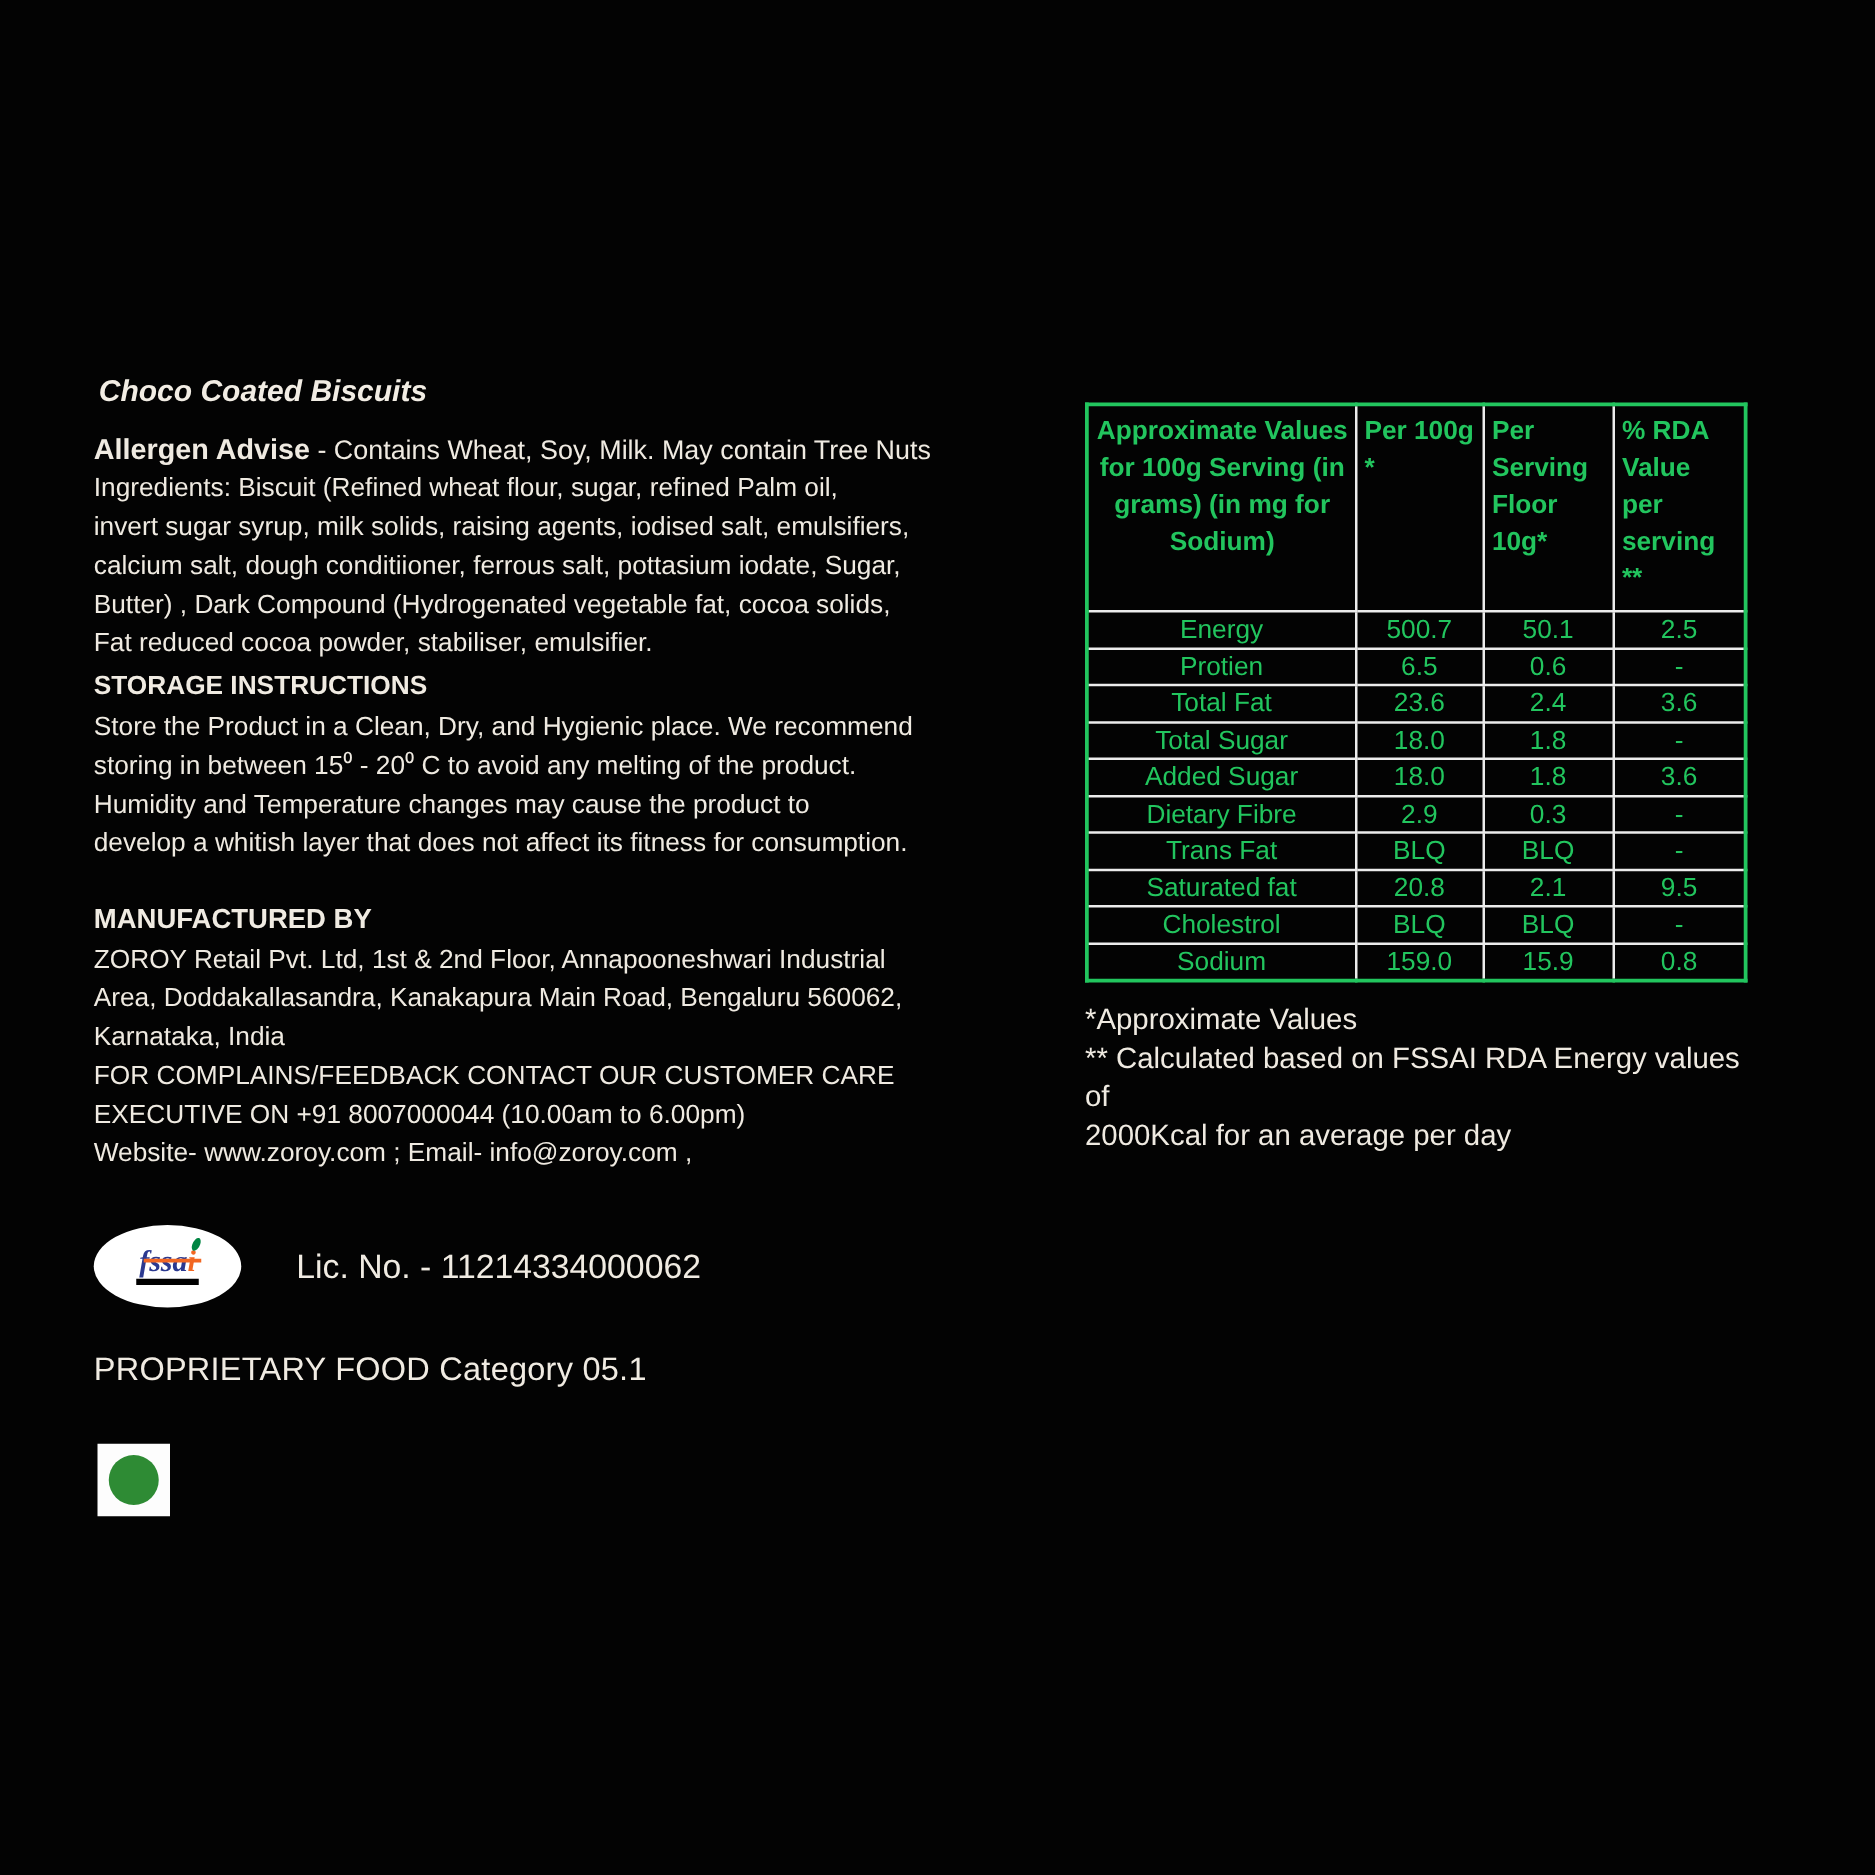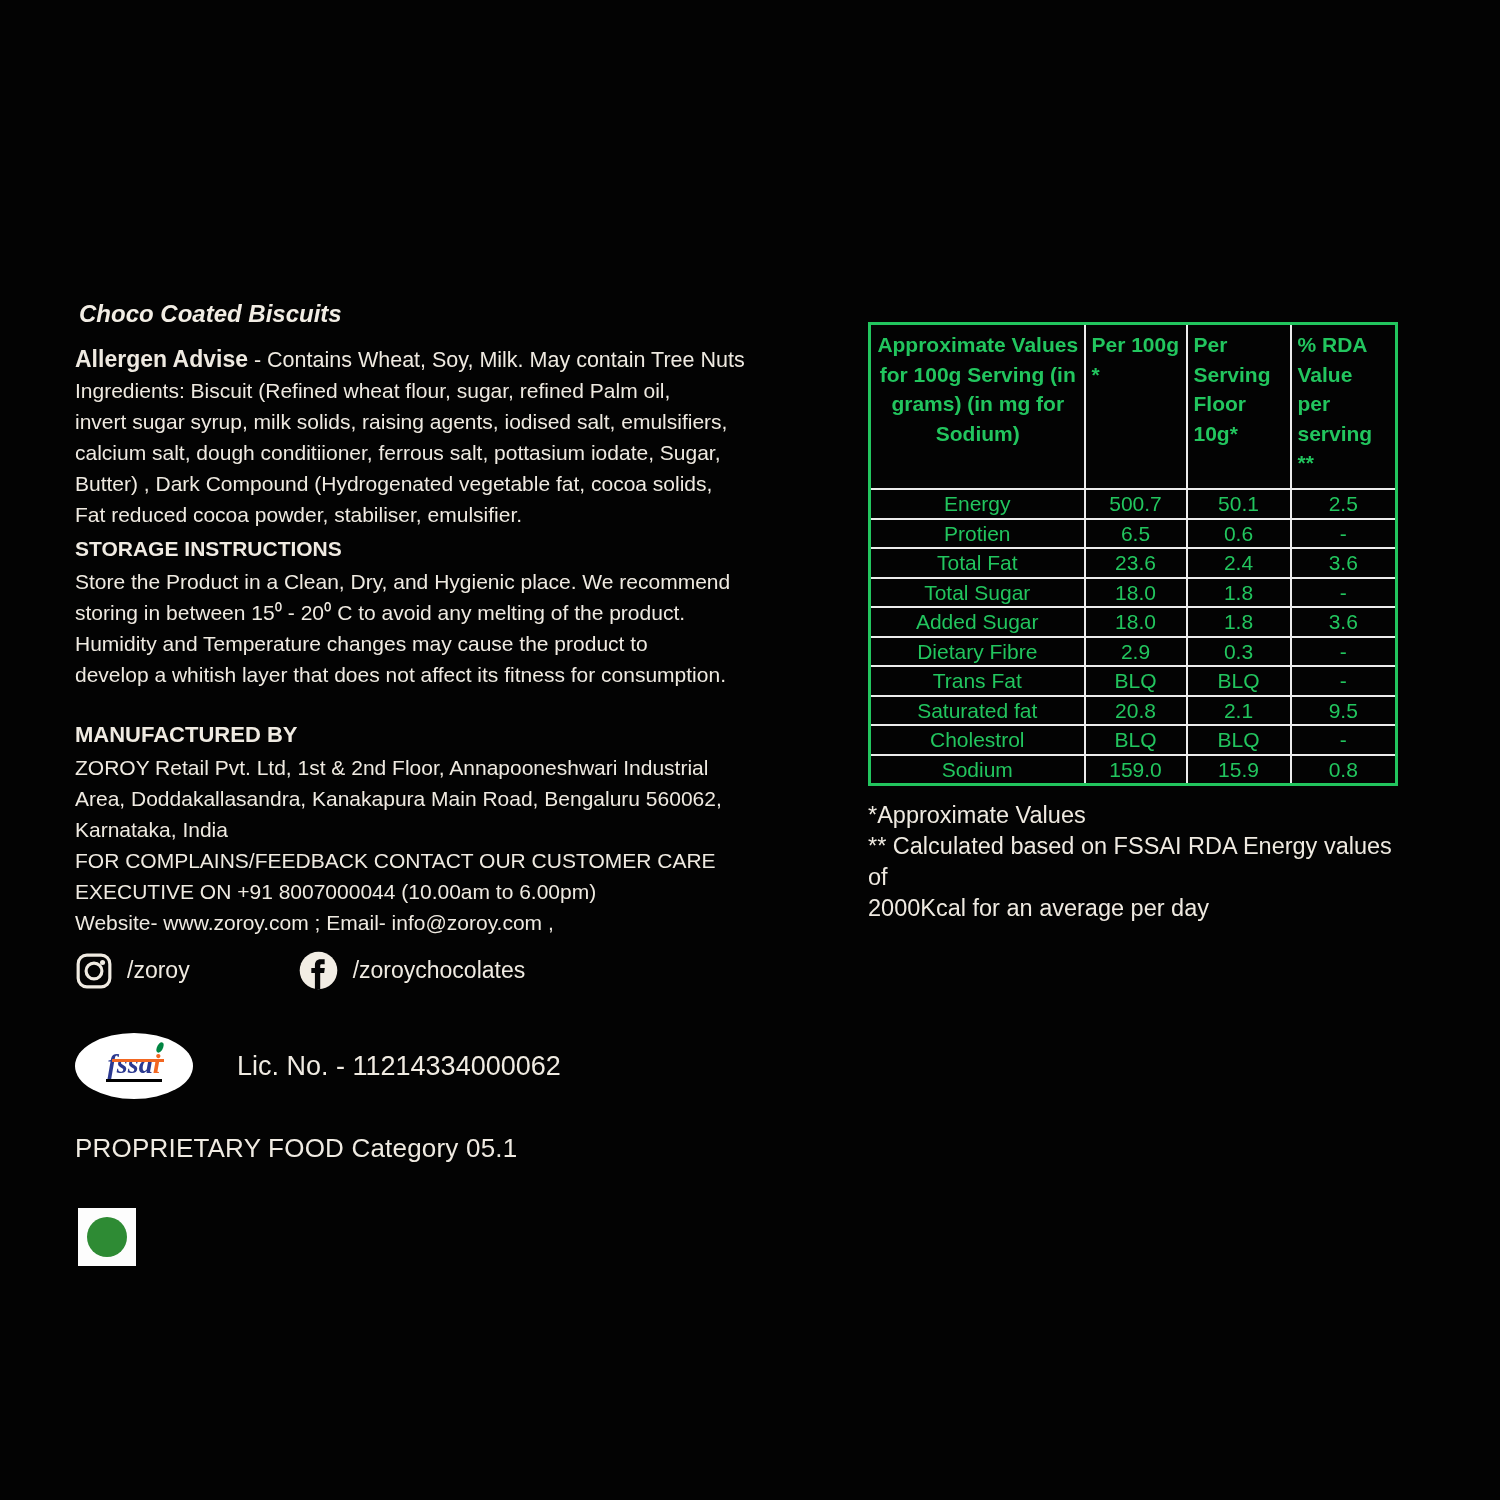--- a/index.html
+++ b/index.html
@@ -38,23 +38,23 @@
   .fssai-row{
     display:flex;align-items:center;margin-top:42px;gap:44px;
   }
   .fssai-logo{
     width:118px;height:66px;background:#ffffff;border-radius:50%;
     display:flex;align-items:center;justify-content:center;
     position:relative;
   }
   .fssai-text{
     font-family:"Liberation Serif", serif;
-    font-style:italic;font-weight:bold;font-size:28px;
+    font-style:italic;font-weight:bold;font-size:24px;
     color:#2b3990;line-height:1;position:relative;
-    border-bottom:3px solid #000000;
+    border-bottom:5px solid #000000;
     padding:0 2px 1px 2px;
   }
   .fssai-text::before{
     content:"";position:absolute;left:6px;top:9px;width:92%;height:2.5px;
     background:#f26722;
   }
   .fssai-i{color:#f26722;}
   .fssai-leaf{
     position:absolute;top:-8px;right:-1px;width:6px;height:11px;
     background:#008542;border-radius:60% 40% 60% 40%;
@@ -110,38 +110,20 @@
 develop a whitish layer that does not affect its fitness for consumption.</p>
 
   <p class="section-heading mfg-heading">MANUFACTURED BY</p>
   <p class="body-text pre">ZOROY Retail Pvt. Ltd, 1st &amp; 2nd Floor, Annapooneshwari Industrial
 Area, Doddakallasandra, Kanakapura Main Road, Bengaluru 560062,
 Karnataka, India
 FOR COMPLAINS/FEEDBACK CONTACT OUR CUSTOMER CARE
 EXECUTIVE ON +91 8007000044 (10.00am to 6.00pm)
 Website- www.zoroy.com ; Email- info@zoroy.com ,</p>
 
-  <div class="social-row">
-    <span class="ig-icon">
-      <svg width="38" height="38" viewBox="0 0 24 24">
-        <rect x="2" y="2" width="20" height="20" rx="5.5" fill="none" stroke="#f0ebe2" stroke-width="2"></rect>
-        <circle cx="12" cy="12" r="5" fill="none" stroke="#f0ebe2" stroke-width="2"></circle>
-        <circle cx="17.4" cy="6.6" r="1.6" fill="#f0ebe2"></circle>
-      </svg>
-    </span>
-    <span class="social-handle">/zoroy</span>
-    <span class="social-gap"></span>
-    <span class="fb-icon">
-      <svg width="41" height="41" viewBox="0 0 24 24">
-        <circle cx="12" cy="12" r="11" fill="#f2ede4"></circle>
-        <path d="M13.2 8.4h2.4V5.4h-2.4c-2.1 0-3.3 1.4-3.3 3.4v1.7H7.8v3h2.1V23h3.1v-9.5h2.3l.4-3h-2.7V9.2c0-.5.3-.8 1.2-.8z" fill="#060606"></path>
-      </svg>
-    </span>
-    <span class="social-handle">/zoroychocolates</span>
-  </div>
 
   <div class="fssai-row">
     <div class="fssai-logo">
       <span class="fssai-text"><span style="color: rgb(43, 57, 144);">fssa</span><span class="fssai-i" style="color: rgb(242, 103, 34);">i</span><span class="fssai-leaf"></span></span>
     </div>
     <span class="lic-no">Lic. No. - 11214334000062</span>
   </div>
 
   <p class="category-line">PROPRIETARY FOOD Category 05.1</p>
 

